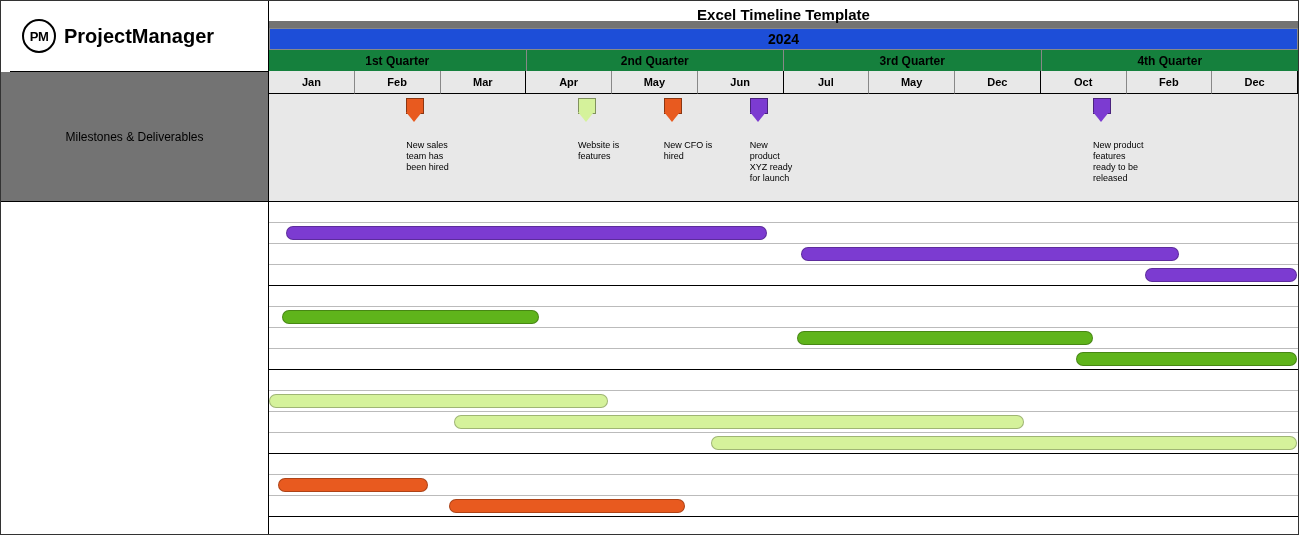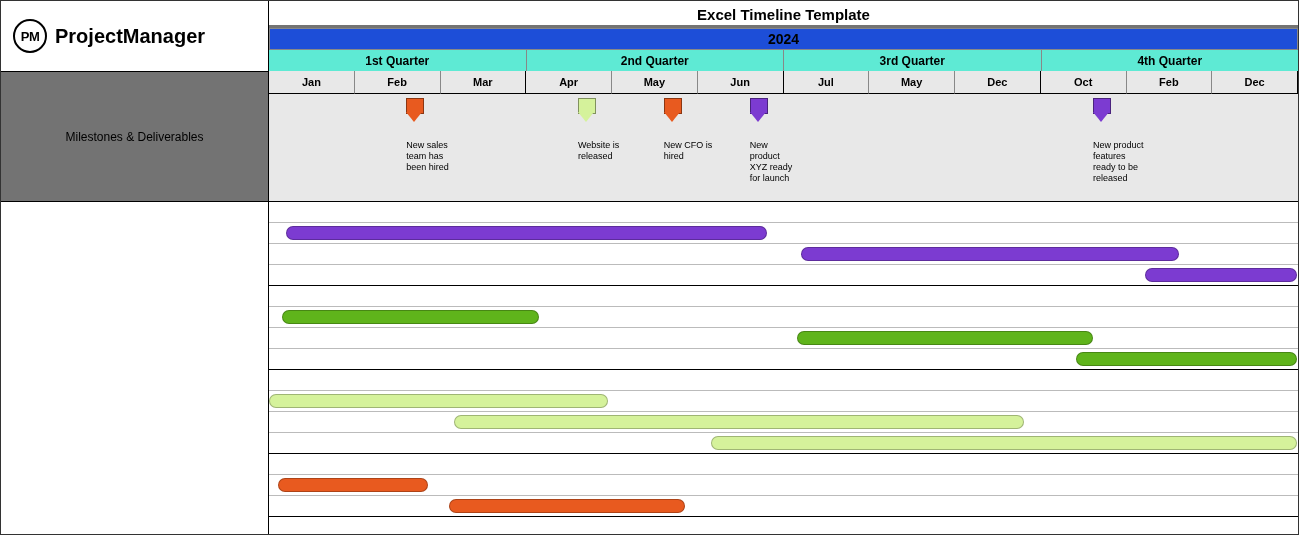--- a/index.html
+++ b/index.html
@@ -15,20 +15,21 @@
     height: 535px;
     border: 1px solid #333;
     position: relative;
     overflow: hidden;
   }
   .side-col {
     position: absolute;
     left: 0; top: 0; bottom: 0;
     width: 268px;
     border-right: 1.5px solid #000;
+    padding-left: 9px;
   }
   .logo-box {
     height: 71px;
     display: flex;
     align-items: center;
     padding-left: 12px;
     gap: 8px;
     border-bottom: 1.5px solid #000;
   }
   .logo-circle {
@@ -46,21 +47,21 @@
   .main-col {
     position: absolute;
     left: 268px; right: 0; top: 0; bottom: 0;
   }
   .title-bar {
     height: 27px;
     text-align: center;
     font-weight: 700;
     font-size: 15px;
     line-height: 27px;
-    border-bottom: 3px solid #737373;
+    border-bottom: 7px solid #737373;
   }
   .year-bar {
     height: 22px;
     background: #1d4ed8;
     border: 1px solid #888;
     margin: 0 0 0 0;
     text-align: center;
     font-weight: 700;
     font-size: 14px;
     line-height: 20px;
@@ -70,21 +71,21 @@
     height: 22px;
   }
   .quarter {
     flex: 1;
     border-right: 1px solid #888;
     border-bottom: 1px solid #888;
     text-align: center;
     font-weight: 700;
     font-size: 12px;
     line-height: 22px;
-    background: #5eead4;
+    background: #15803d;
   }
   .quarter:last-child { border-right: none; }
   .months {
     display: flex;
     height: 22px;
     align-items: flex-end;
   }
   .month {
     flex: 1;
     border-right: 1px solid #888;
@@ -219,21 +220,21 @@
     <div class="milestone-band" id="msband">
         <div class="ms" style="left: 137.333px;">
           <div class="ms-arrow" style="--c: #e85a1f;"></div>
           <div class="ms-text">New sales
 team has
 been hired</div>
         </div>
         <div class="ms" style="left: 309px;">
           <div class="ms-arrow" style="--c: #d5f29b;"></div>
           <div class="ms-text">Website is
-released</div>
+features</div>
         </div>
         <div class="ms" style="left: 394.833px;">
           <div class="ms-arrow" style="--c: #e85a1f;"></div>
           <div class="ms-text">New CFO is
 hired</div>
         </div>
         <div class="ms" style="left: 480.667px;">
           <div class="ms-arrow" style="--c: #7c3bd1;"></div>
           <div class="ms-text">New
 product

